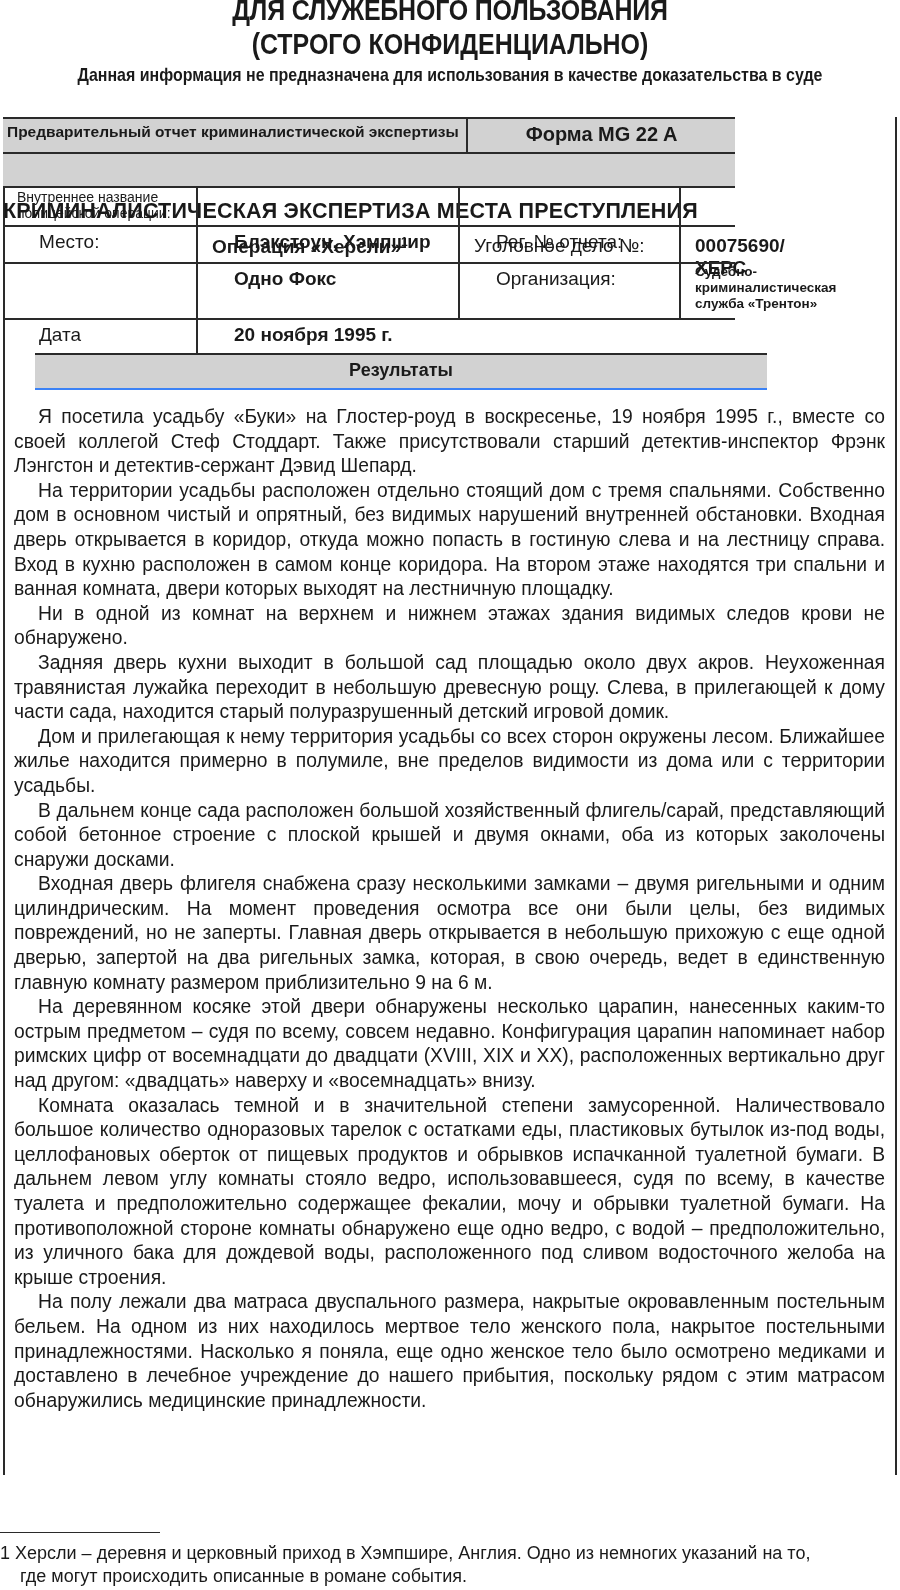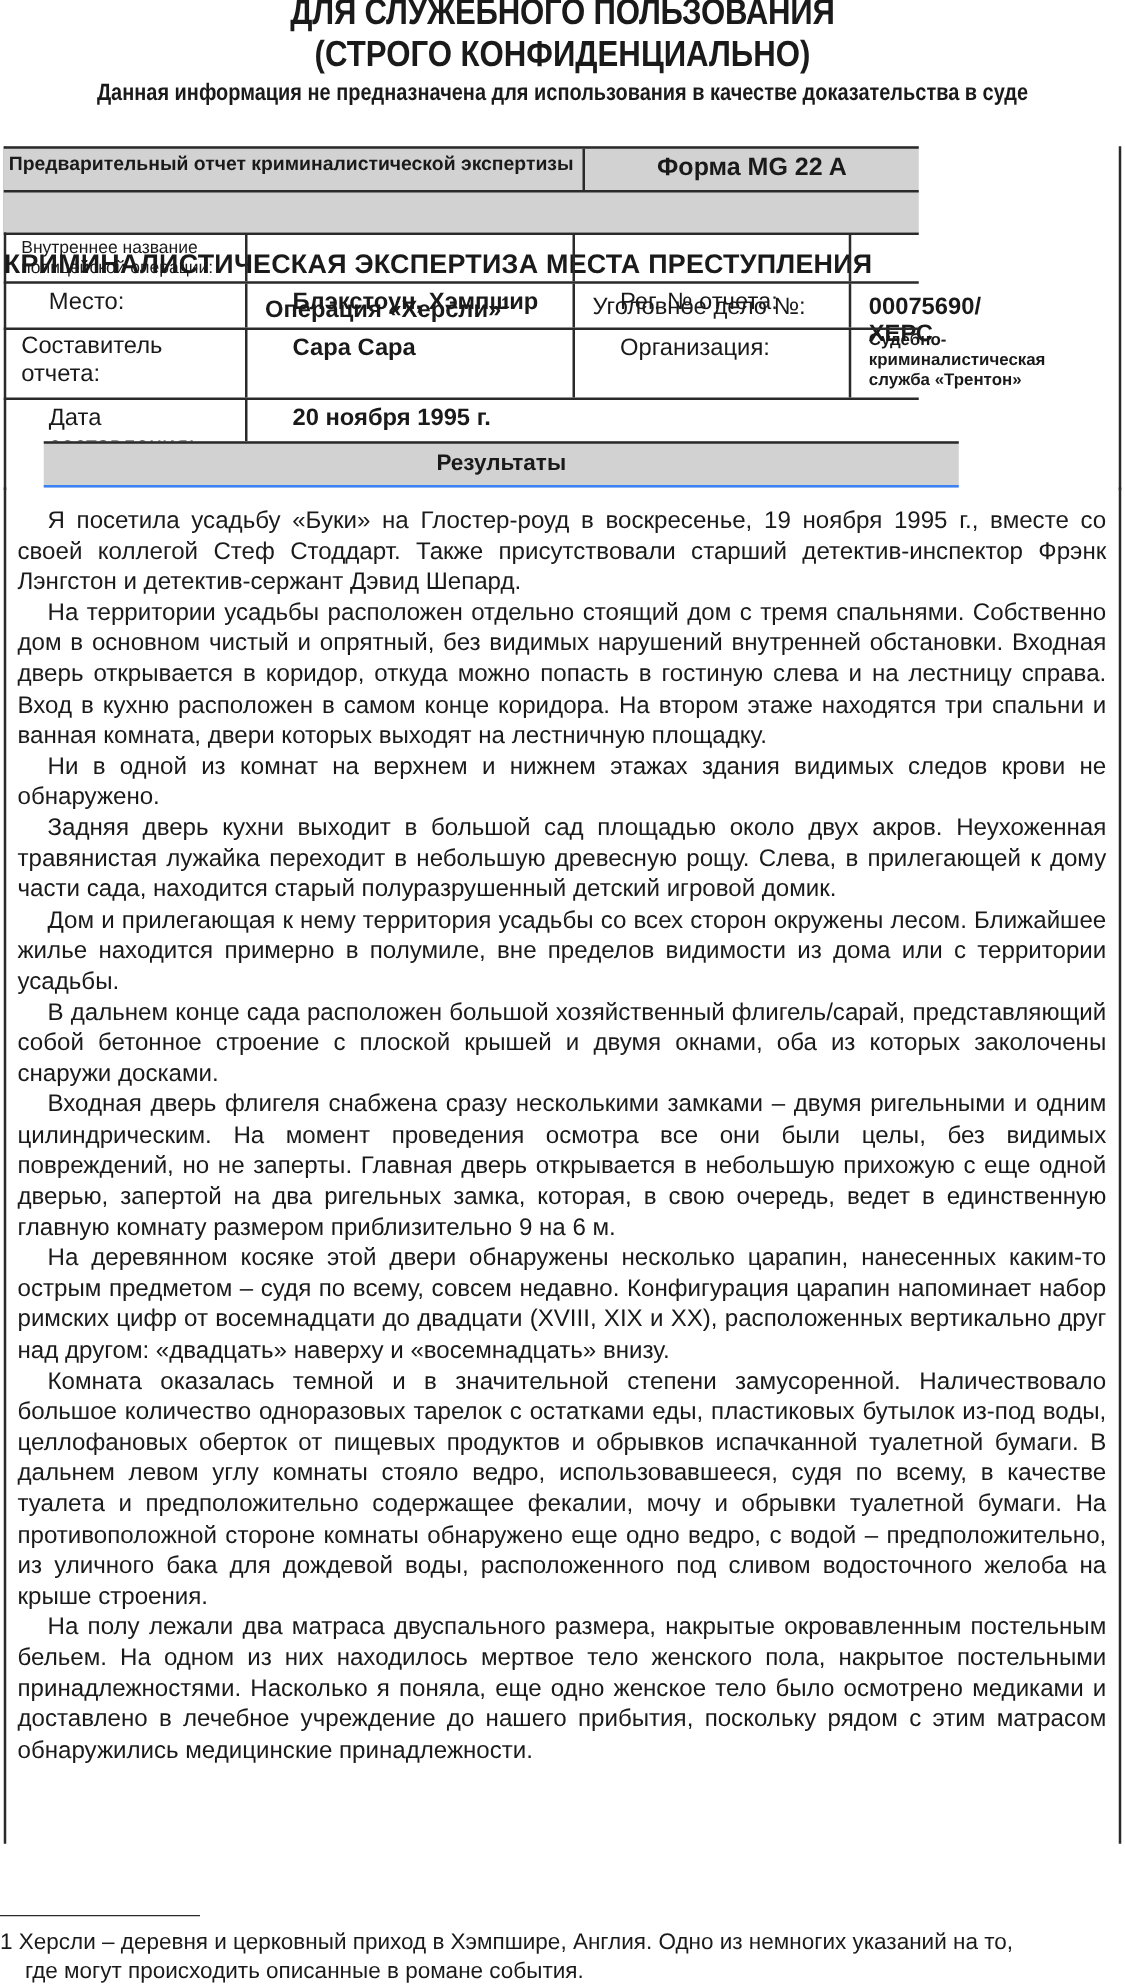--- a/index.html
+++ b/index.html
@@ -85,23 +85,22 @@
   <div class="row r4">
     <div class="cell c1 lbl pt4">Место:</div>
     <div class="vline" style="left:193px;"></div>
     <div class="cell c2 val pt4">Блэкстоун, Хэмпшир</div>
     <div class="vline" style="left:455px;"></div>
     <div class="cell c3 lbl pt4">Рег. № отчета:</div>
     <div class="vline" style="left:676px;"></div>
   </div>
 
   <div class="row r5">
-    <div class="cell c1 lbl" style="line-height:23px; padding-top:1px;">Составитель отчета:</div>
     <div class="vline" style="left:193px;"></div>
-    <div class="cell c2 val pt4">Сара Сара</div>
+    <div class="cell c2 val pt4">Одно Фокс</div>
     <div class="vline" style="left:455px;"></div>
     <div class="cell c3 lbl pt4">Организация:</div>
     <div class="vline" style="left:676px;"></div>
     <div class="cell c4 val-small" style="padding-top:0; width:180px;">Судебно-криминалистическая служба «Трентон»</div>
   </div>
 
   <div class="row r6">
     <div class="cell c1 lbl pt4">Дата составления:</div>
     <div class="vline" style="left:193px;"></div>
     <div class="cell c2 val pt4" style="width:400px;">20 ноября 1995 г.</div>

